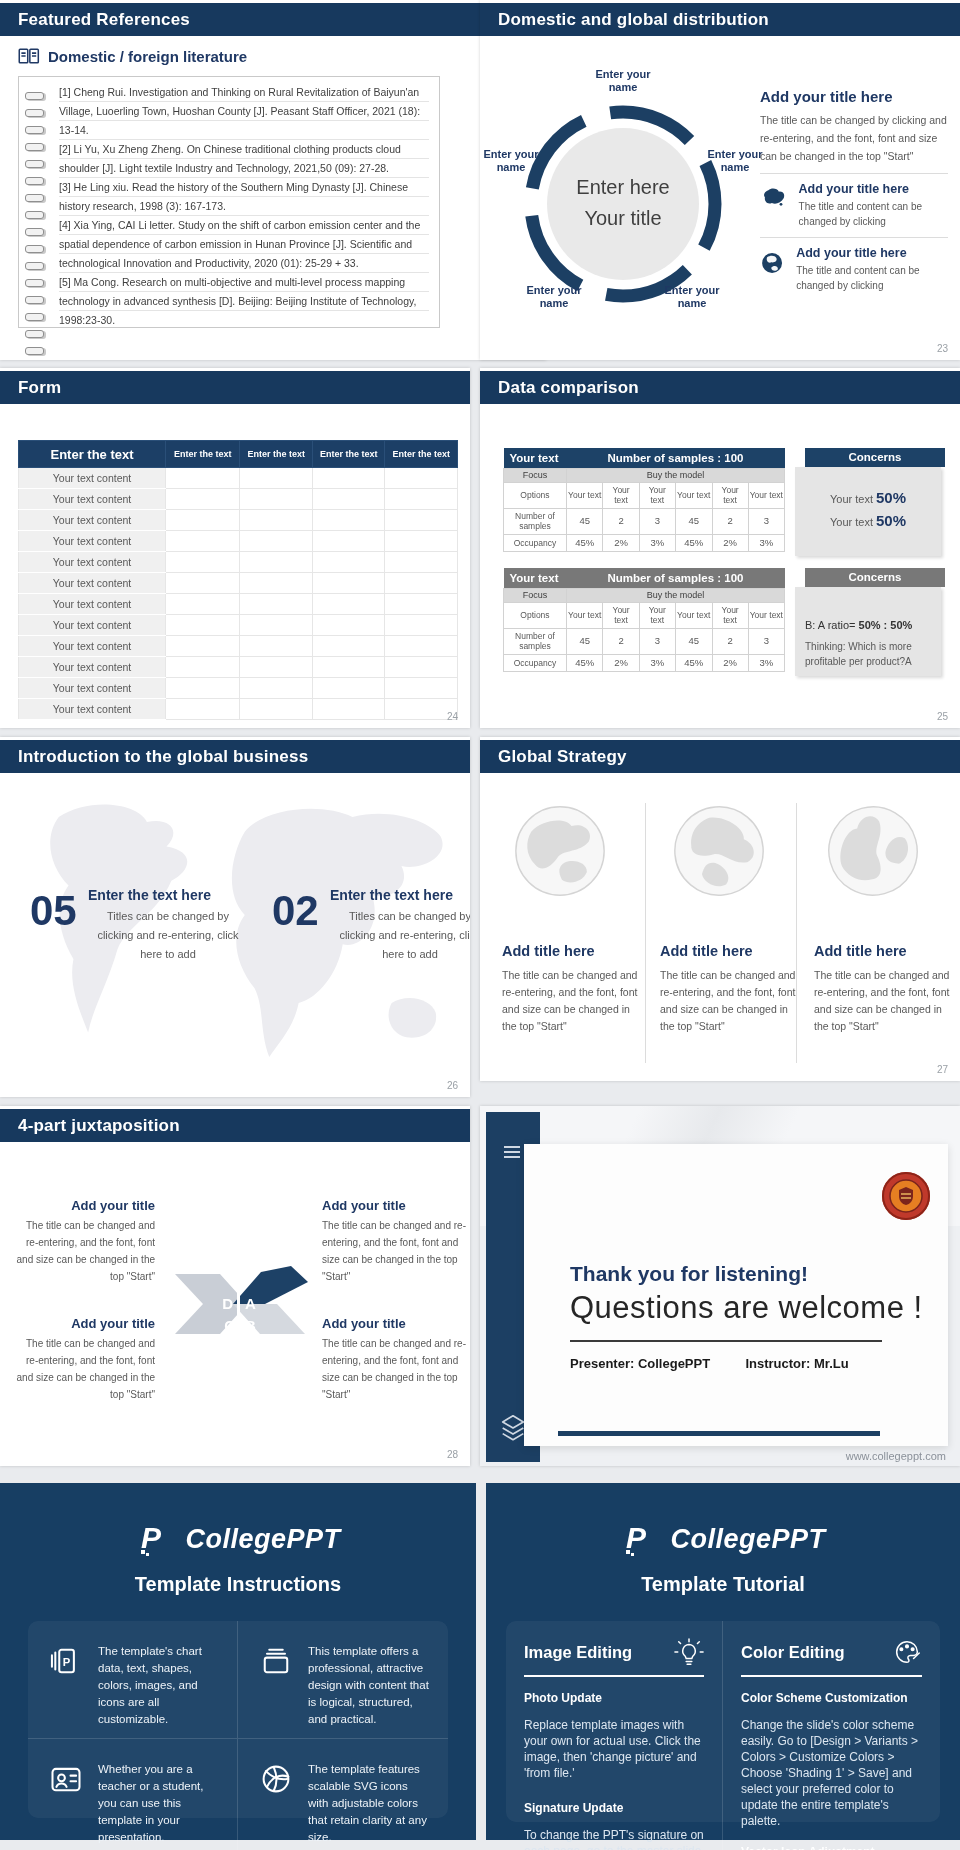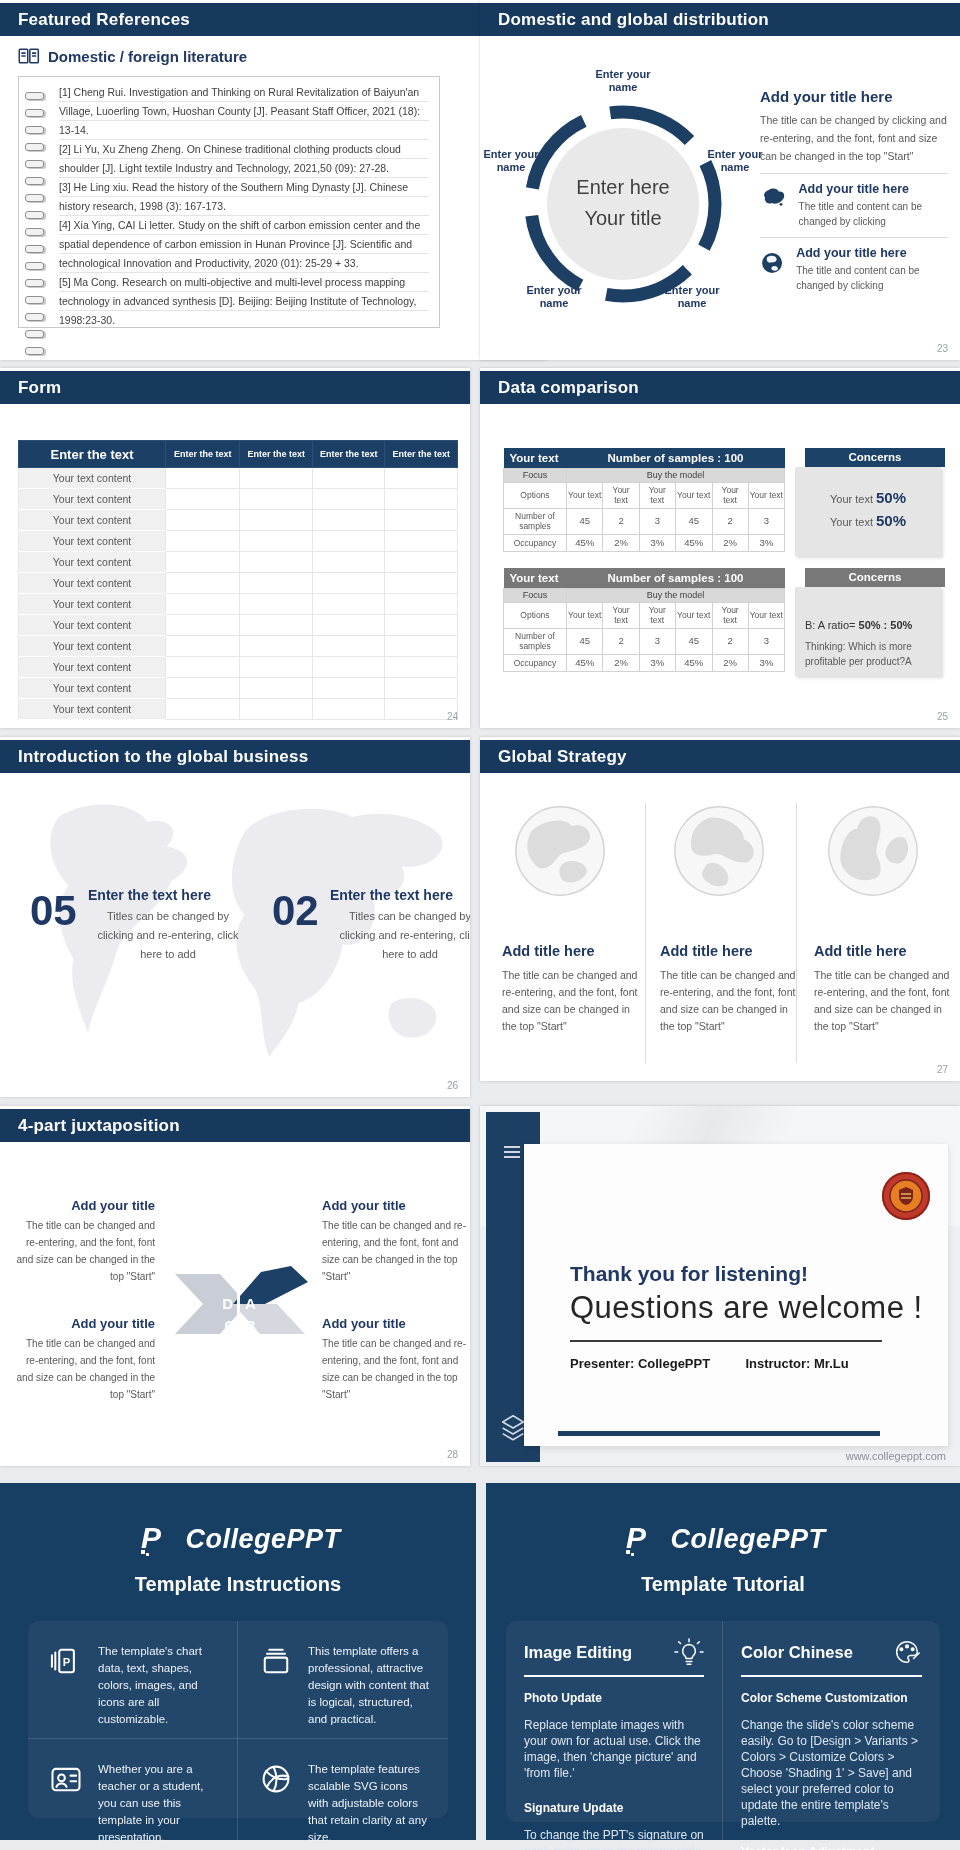--- a/index.html
+++ b/index.html
@@ -559,21 +559,21 @@
           </svg>
       </div>
       <div class="tutrule"></div>
       <div class="tsub">Photo Update</div>
       <div class="tbody">Replace template images with your own for actual use. Click the image, then 'change picture' and 'from file.'</div>
       <div class="tsub" style="margin-top:20px;">Signature Update</div>
       <div class="tbody">To change the PPT's signature on each page, go to the master slide view [View &gt; Slide Master] and edit there.</div>
     </div>
     <div class="tutcol">
       <div class="tuthead">
-        <span class="tuttitle">Color Chinese</span>
+        <span class="tuttitle">Color Editing</span>
         <svg width="30" height="30" viewBox="0 0 32 32">
             <g fill="none" stroke="#fff" stroke-width="1.6" stroke-linecap="round">
               <path d="M16,5 a11,11 0 1 0 0,22 c2.5,0 2.5,-2.2 1.4,-3.4 c-1.2,-1.8 0,-4 2.2,-4 h3.4 a4,4 0 0 0 4,-4 a11,11 0 0 0 -11,-10.6 Z"></path>
               <circle cx="10" cy="13" r="1.4" fill="#fff"></circle>
               <circle cx="16" cy="10" r="1.4" fill="#fff"></circle>
               <circle cx="22" cy="13" r="1.4" fill="#fff"></circle>
               <path d="M23,23 l6,-6"></path>
             </g>
           </svg>
       </div>

